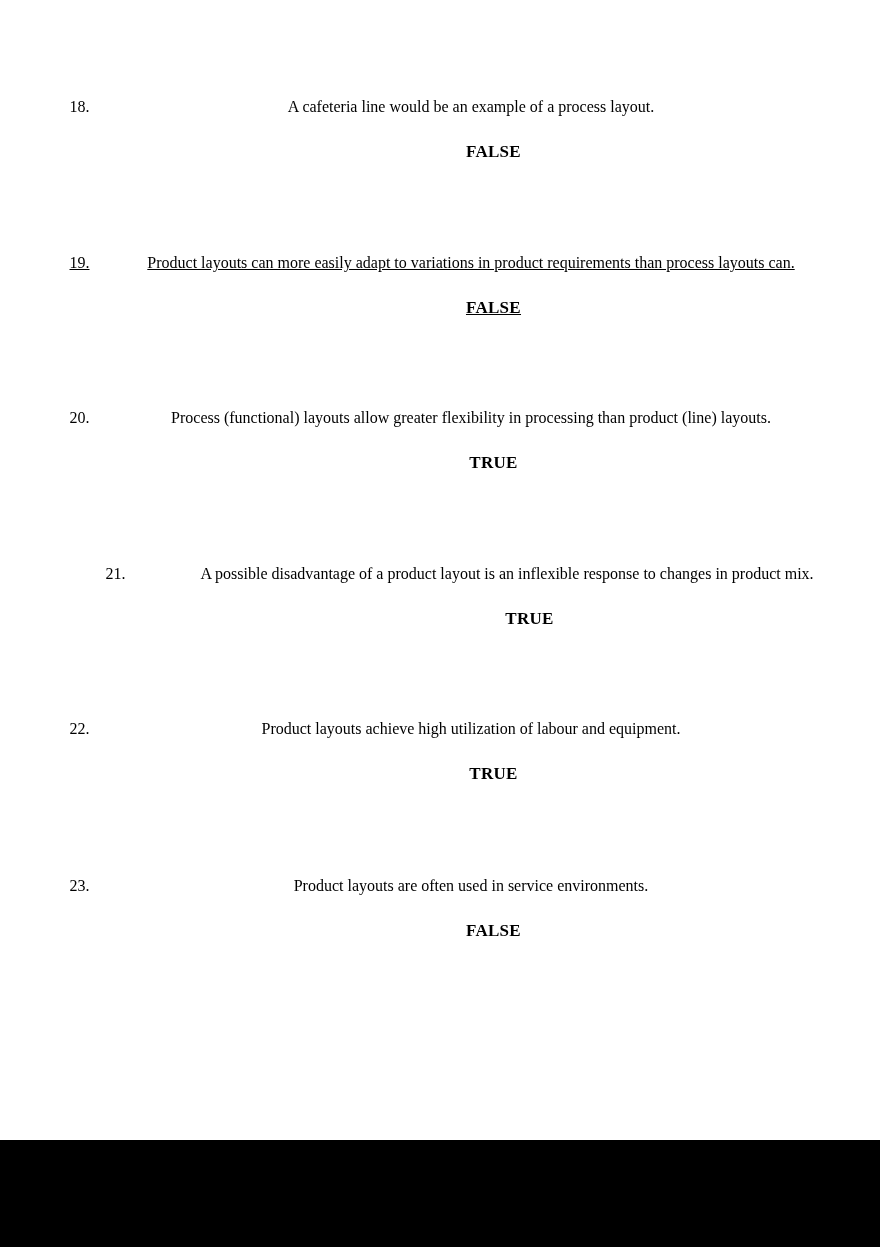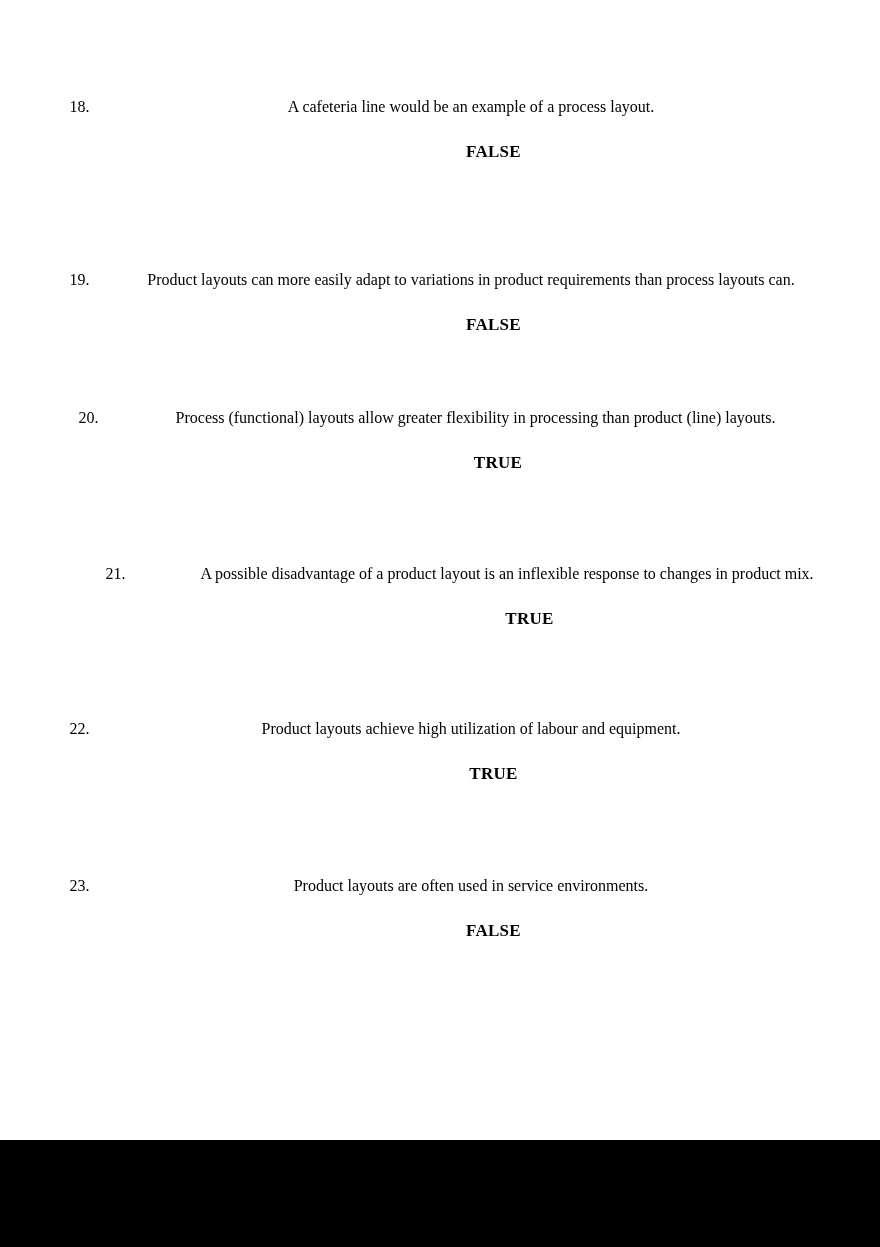--- a/index.html
+++ b/index.html
@@ -66,29 +66,29 @@
 <div class="page">
 
   <div class="question-block" style="top: 97px;">
     <div class="q-row">
       <span class="q-num">18.</span>
       <span class="q-text">A cafeteria line would be an example of a process layout.</span>
     </div>
     <div class="q-answer">FALSE</div>
   </div>
 
-  <div class="question-block" style="top: 270px;">
+  <div class="question-block" style="top: 253px; text-decoration: underline;">
     <div class="q-row">
       <span class="q-num">19.</span>
       <span class="q-text">Product layouts can more easily adapt to variations in product requirements than process layouts can.</span>
     </div>
     <div class="q-answer">FALSE</div>
   </div>
 
-  <div class="question-block" style="top: 408px; padding-left: 9px;">
+  <div class="question-block" style="top: 408px;">
     <div class="q-row">
       <span class="q-num">20.</span>
       <span class="q-text">Process (functional) layouts allow greater flexibility in processing than product (line) layouts.</span>
     </div>
     <div class="q-answer">TRUE</div>
   </div>
 
   <div class="question-block" style="top: 564px; margin-left: 36px;">
     <div class="q-row">
       <span class="q-num">21.</span>

